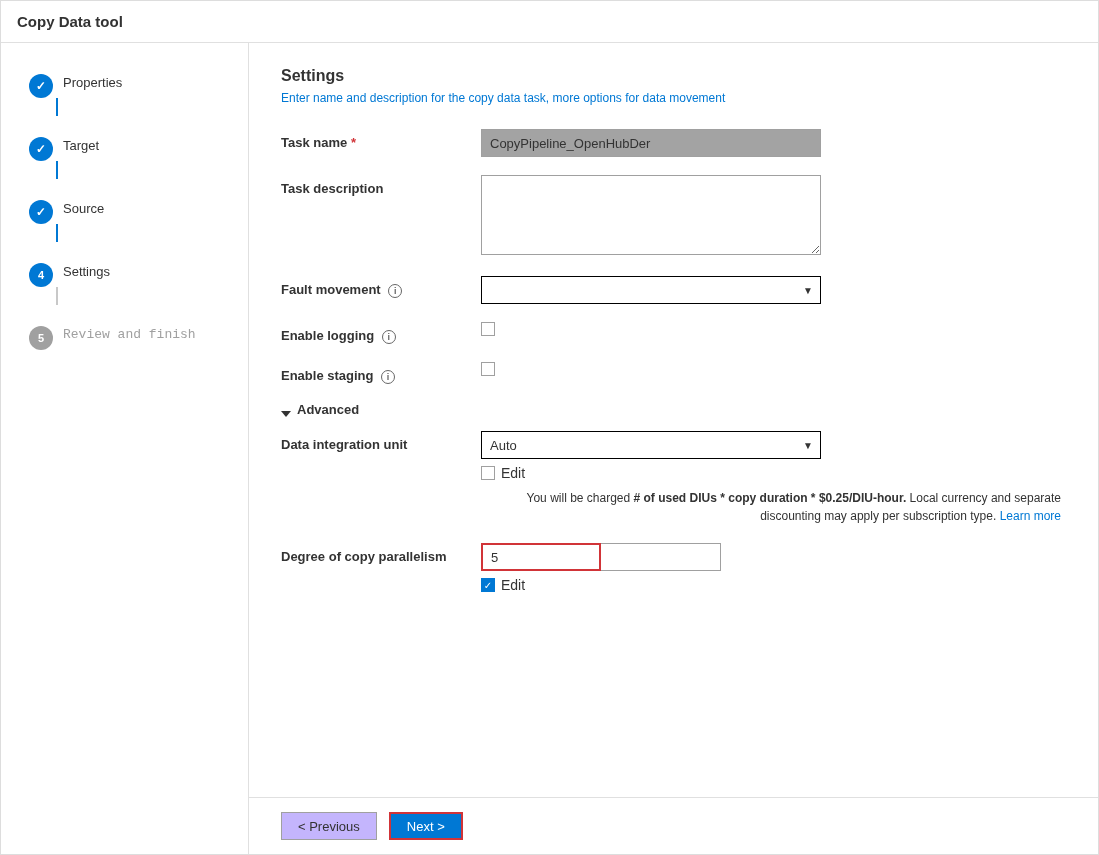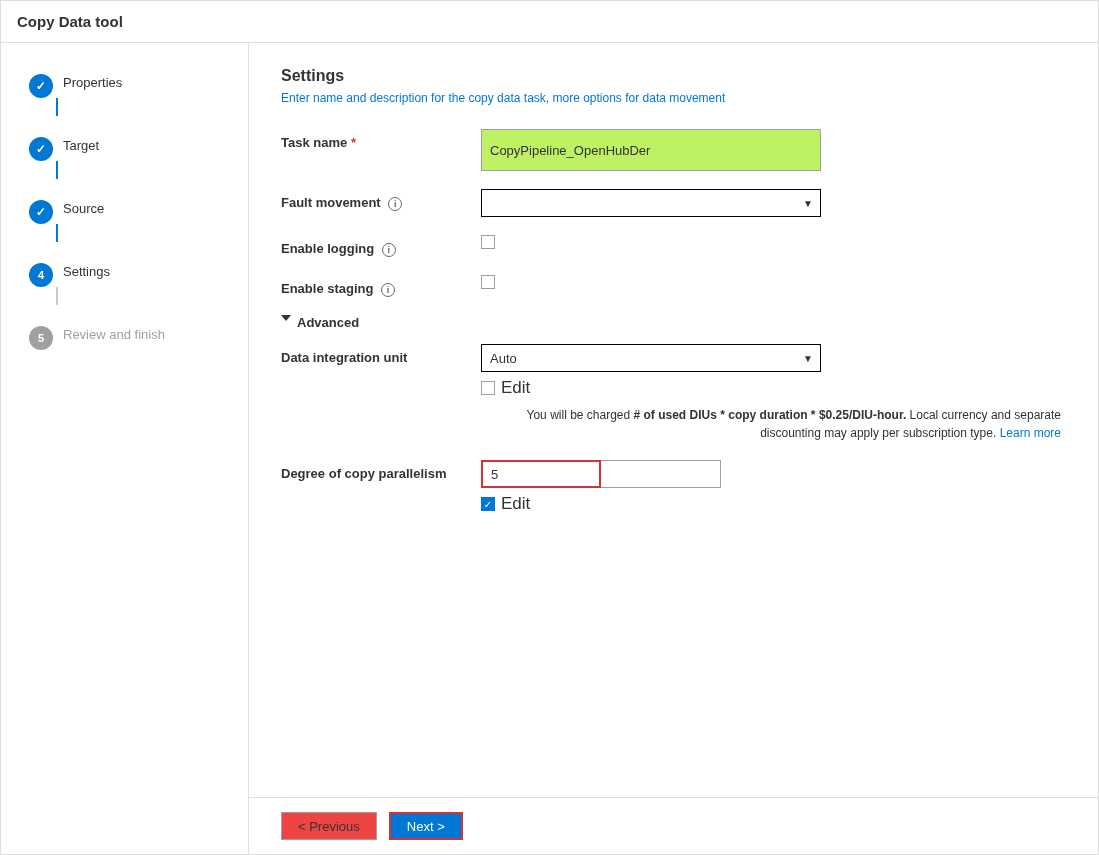--- a/index.html
+++ b/index.html
@@ -18,68 +18,68 @@
 
     .step-circle { width: 24px; height: 24px; border-radius: 50%; background: #0078d4; color: #fff; display: flex; align-items: center; justify-content: center; font-size: 11px; font-weight: 600; flex-shrink: 0; margin-right: 10px; margin-top: 1px; }
     .step-circle.check::after { content: '✓'; font-size: 12px; }
     .step-circle.number { }
     .step-circle.grey { background: #a0a0a0; }
 
     .step-connector { width: 2px; height: 18px; background: #0078d4; margin-left: 27px; }
     .step-connector.grey { background: #c8c8c8; }
 
     .sidebar-label { font-size: 13px; color: #333; padding-top: 2px; }
-    .sidebar-item.greyed .sidebar-label { color: #a0a0a0; }
+    .sidebar-item.greyed .sidebar-label { color: #a0a0a0; font-family: Liberation Mono, monospace; }
 
     
     .right-panel { flex: 1; display: flex; flex-direction: column; overflow: hidden; }
 
     .panel-content { flex: 1; overflow-y: auto; padding: 24px 32px; }
 
     .section-title { font-size: 16px; font-weight: 600; color: #333; margin-bottom: 6px; }
     .section-subtitle { font-size: 12px; color: #0078d4; margin-bottom: 24px; }
 
     .form-row { display: flex; align-items: flex-start; margin-bottom: 18px; }
     .form-label { width: 200px; flex-shrink: 0; font-size: 13px; font-weight: 600; color: #333; padding-top: 6px; }
     .form-label .required { color: #d13438; }
     .form-control-area { flex: 1; }
 
-    .text-input { width: 340px; height: 28px; border: 1px solid #a0a0a0; padding: 20px 8px; font-size: 13px; color: #333; background: #bef264; outline: none; }
+    .text-input { width: 340px; height: 28px; border: 1px solid #a0a0a0; padding: 6px 8px; font-size: 13px; color: #333; background: #a3a3a3; outline: none; }
 
     .textarea-input { width: 340px; height: 80px; border: 1px solid #a0a0a0; padding: 4px 8px; font-size: 13px; color: #333; background: #fff; outline: none; resize: vertical; }
 
     .checkbox-row { display: flex; align-items: center; gap: 6px; }
     .checkbox { width: 14px; height: 14px; border: 1px solid #a0a0a0; background: #fff; cursor: pointer; display: inline-block; }
     .checkbox.checked { background: #0078d4; border-color: #0078d4; display: flex; align-items: center; justify-content: center; }
     .checkbox.checked::after { content: '✓'; color: #fff; font-size: 10px; }
 
     .info-icon { width: 14px; height: 14px; border-radius: 50%; border: 1px solid #666; color: #666; font-size: 9px; display: inline-flex; align-items: center; justify-content: center; cursor: pointer; margin-left: 4px; flex-shrink: 0; }
 
     .dropdown-wrapper { position: relative; width: 340px; }
     .dropdown-wrapper select { width: 100%; height: 28px; border: 1px solid #000000; padding: 4px 8px; font-size: 13px; color: #333; background: #fff; appearance: none; cursor: pointer; }
     .dropdown-arrow { position: absolute; right: 8px; top: 50%; transform: translateY(-50%); pointer-events: none; font-size: 10px; color: #333; }
 
     .advanced-section { margin-bottom: 16px; }
-    .advanced-header { display: flex; align-items: flex-start; gap: 6px; cursor: pointer; font-size: 13px; font-weight: 600; color: #333; margin-bottom: 14px; }
+    .advanced-header { display: flex; align-items: flex-end; gap: 6px; cursor: pointer; font-size: 13px; font-weight: 600; color: #333; margin-bottom: 14px; }
     .triangle-down { width: 0; height: 0; border-left: 5px solid transparent; border-right: 5px solid transparent; border-top: 6px solid #333; display: inline-block; }
 
     .edit-row { display: flex; align-items: center; gap: 6px; margin-top: 6px; }
-    .edit-label { font-size: 17px; color: #333; }
+    .edit-label { font-size: 14px; color: #333; }
 
     .charge-text { font-size: 12px; color: #333; max-width: 580px; line-height: 1.5; margin-top: 8px; text-align: right; }
     .charge-text .bold { font-weight: 700; }
     .charge-text .link { color: #0078d4; cursor: pointer; text-decoration: none; }
     .parallelism-inputs { display: flex; gap: 0; }
     .parallelism-input-red { width: 120px; height: 28px; border: 2px solid #d13438; padding: 4px 8px; font-size: 13px; color: #333; background: #fff; outline: none; }
     .parallelism-input-normal { width: 120px; height: 28px; border: 1px solid #a0a0a0; border-left: none; padding: 4px 8px; font-size: 13px; color: #333; background: #fff; outline: none; }
 
     
     .panel-footer { border-top: 1px solid #e0e0e0; padding: 14px 32px; display: flex; align-items: center; gap: 12px; }
 
-    .btn { height: 28px; padding: 0 16px; font-size: 13px; cursor: pointer; border: 1px solid #a0a0a0; background: #ef4444; color: #333; display: flex; align-items: center; gap: 4px; }
+    .btn { height: 28px; padding: 0 16px; font-size: 13px; cursor: pointer; border: 1px solid #a0a0a0; background: #c4b5fd; color: #333; display: flex; align-items: center; gap: 4px; }
     .btn-primary { background: #0078d4; color: #fff; border: 2px solid #d13438; }
   </style>
 </head>
 <body>
 
 <div class="app-container">
 
   <div class="title-bar">
     <span>Copy Data tool</span>
   </div>
@@ -138,20 +138,26 @@
         <div class="form-row">
           <div class="form-label">
             <span>Task name</span>
             <span class="required">*</span>
           </div>
           <div class="form-control-area">
             <input class="text-input" type="text" value="CopyPipeline_OpenHubDer" style="">
           </div>
         </div>
 
+        <div class="form-row">
+          <div class="form-label">Task description</div>
+          <div class="form-control-area">
+            <textarea class="textarea-input" style=""></textarea>
+          </div>
+        </div>
 
 
         <div class="form-row">
           <div class="form-label">
             <span>Fault movement</span>
             <span class="info-icon">i</span>
           </div>
           <div class="form-control-area">
             <div class="dropdown-wrapper">
               <select>

